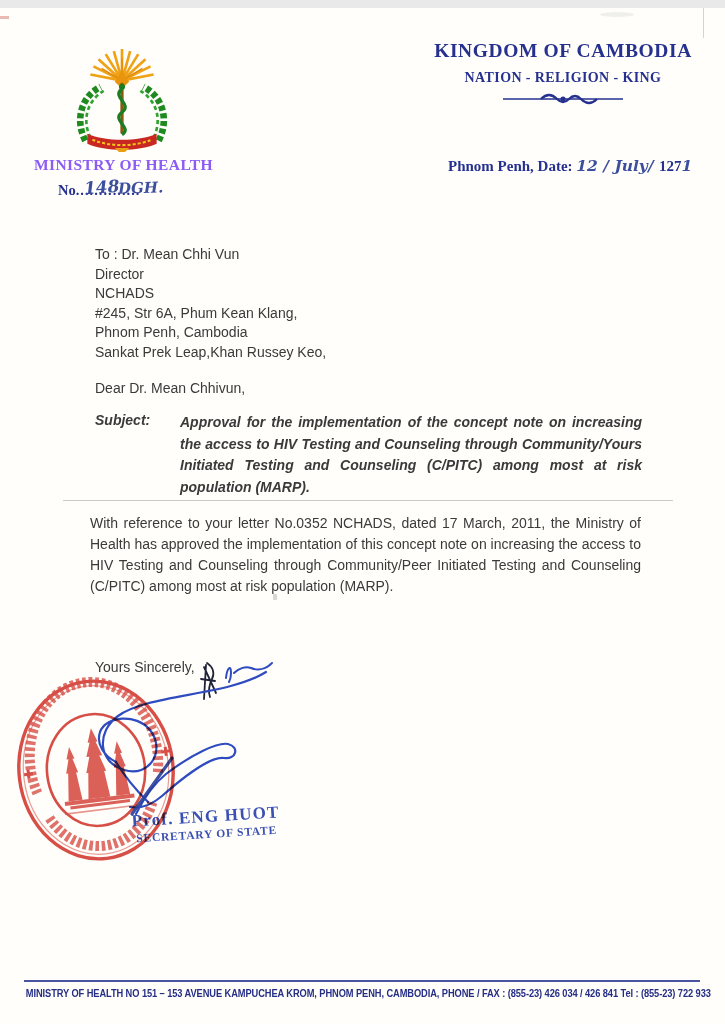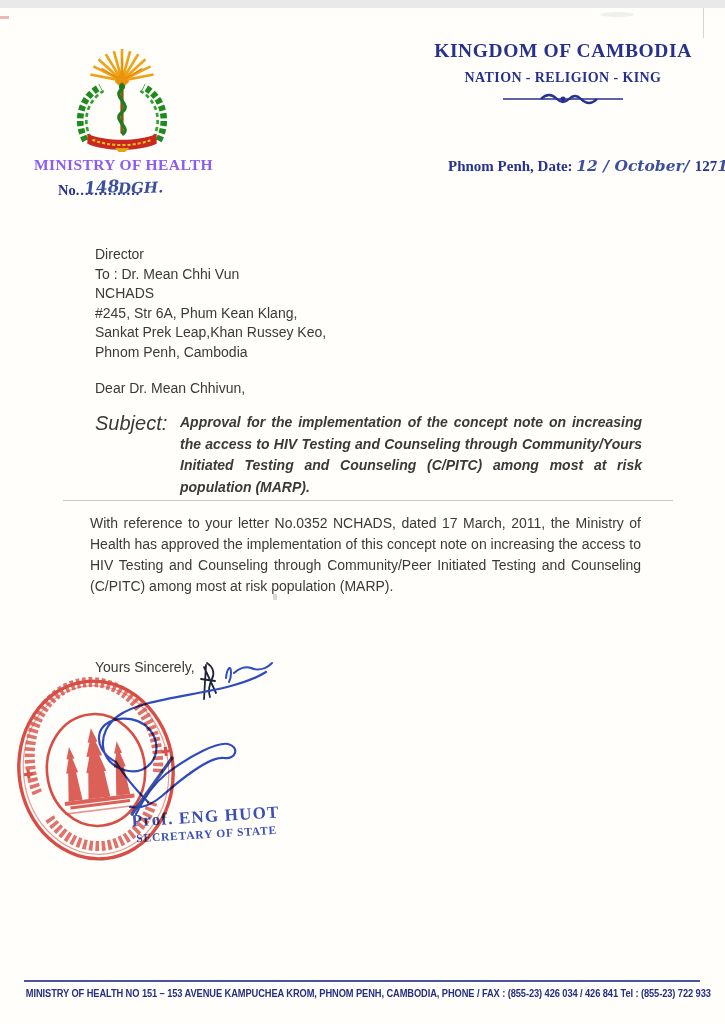--- a/index.html
+++ b/index.html
@@ -19,21 +19,21 @@
   .refline .dots{letter-spacing:1px;}
   .hand{font-family:"DejaVu Serif",serif;font-style:italic;color:#3c4f9e;}
   .ref-num{position:absolute;left:26px;top:-5px;font-size:17px;transform:rotate(-4deg);}
   .ref-suf{position:absolute;left:60px;top:-3px;font-size:15px;transform:rotate(-2deg);}
   .dateline{position:absolute;left:448px;top:148px;white-space:nowrap;font-family:"Liberation Serif",serif;font-weight:bold;font-size:15px;color:#26318f;}
   .dateline .hand{font-weight:bold;font-size:15.5px;}
   
   .recipient{position:absolute;left:95px;top:237px;font-size:14px;line-height:19.5px;}
   .salutation{position:absolute;left:95px;top:372px;font-size:14px;}
   .subject-row{position:absolute;left:95px;top:404px;width:547px;display:flex;}
-  .subject-label{width:85px;flex:0 0 85px;font-weight:normal;font-style:italic;font-size:20px;}
+  .subject-label{width:85px;flex:0 0 85px;font-weight:bold;font-style:italic;font-size:14px;}
   .subject-text{flex:1;font-weight:bold;font-style:italic;font-size:14px;line-height:21.5px;text-align:justify;}
   .rule{position:absolute;left:63px;top:492px;width:610px;height:1px;background:#c9c9c9;}
   .body-par{position:absolute;left:90px;top:505px;width:551px;font-size:14px;line-height:21px;text-align:justify;}
   .valediction{position:absolute;left:95px;top:651px;font-size:14px;}
   
   .stamp{position:absolute;left:4px;top:662px;width:190px;height:205px;mix-blend-mode:multiply;}
   .signature{position:absolute;left:48px;top:636px;width:340px;height:190px;mix-blend-mode:multiply;}
   .signer{position:absolute;left:116px;top:799px;width:180px;text-align:center;transform:rotate(-3.5deg);color:#3a50b8;mix-blend-mode:multiply;}
   .signer-name{font-family:"Liberation Serif",serif;font-weight:bold;font-size:17px;letter-spacing:1.2px;white-space:nowrap;}
   .signer-title{font-family:"Liberation Serif",serif;font-weight:bold;font-size:11.5px;letter-spacing:.8px;margin-top:1px;white-space:nowrap;}
@@ -80,30 +80,30 @@
 
   <div class="ministry">MINISTRY OF HEALTH</div>
   <div class="refline">
     <span>No</span><span class="dots">..............</span>
     <span class="hand ref-num">148</span>
     <span class="hand ref-suf">DGH.</span>
   </div>
 
   <div class="dateline">
     <span>Phnom Penh, Date:</span>
-    <span class="hand">12</span><span class="hand"> / </span><span class="hand">October</span><span class="hand">/ </span><span>127</span><span class="hand">1</span>
+    <span class="hand">12</span><span class="hand"> / </span><span class="hand">July</span><span class="hand">/ </span><span>127</span><span class="hand">1</span>
   </div>
 
   <div class="recipient">
+    <div>To : Dr. Mean Chhi Vun</div>
     <div>Director</div>
-    <div>To : Dr. Mean Chhi Vun</div>
     <div>NCHADS</div>
     <div>#245, Str 6A, Phum Kean Klang,</div>
+    <div>Phnom Penh, Cambodia</div>
     <div>Sankat Prek Leap,Khan Russey Keo,</div>
-    <div>Phnom Penh, Cambodia</div>
   </div>
 
   <div class="salutation">Dear Dr. Mean Chhivun,</div>
 
   <div class="subject-row">
     <div class="subject-label">Subject:</div>
     <div class="subject-text">Approval for the implementation of the concept note on increasing the access to HIV Testing and Counseling through Community/Yours Initiated Testing and Counseling (C/PITC) among most at risk population (MARP).</div>
   </div>
 
   <div class="rule"></div>

